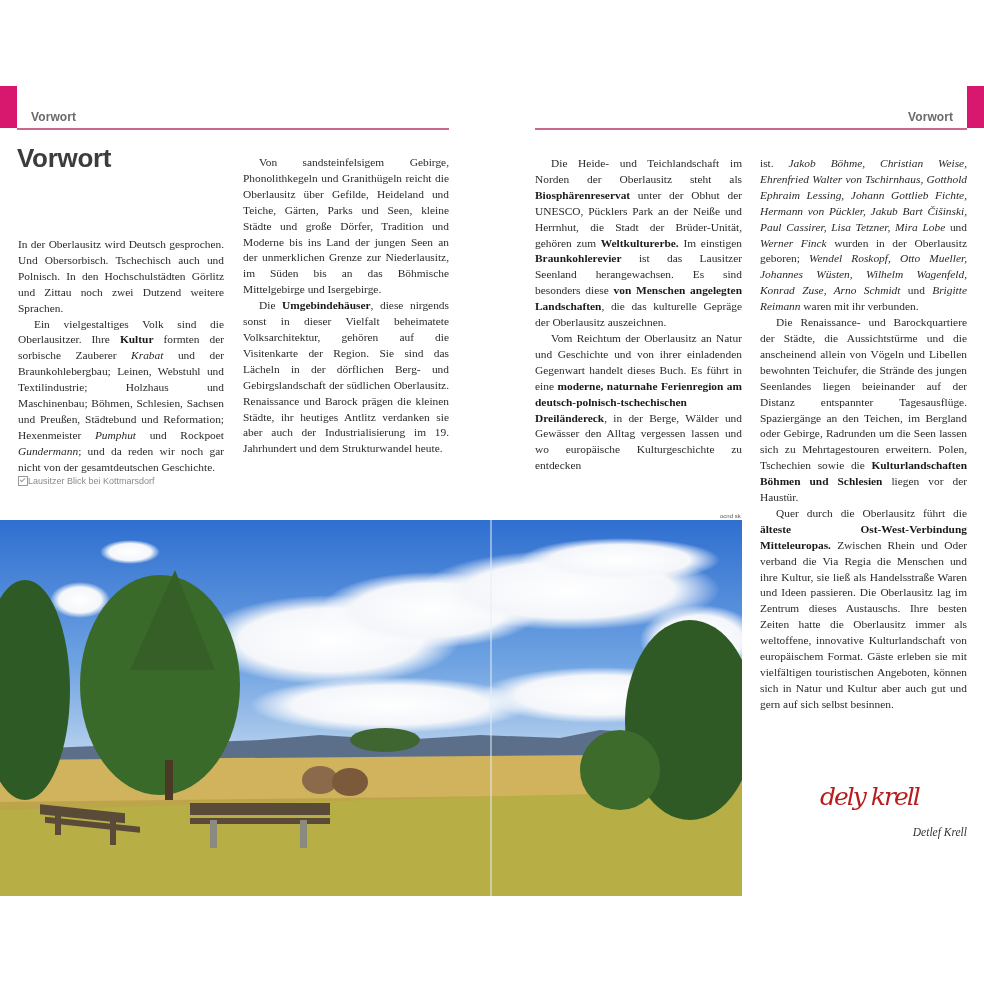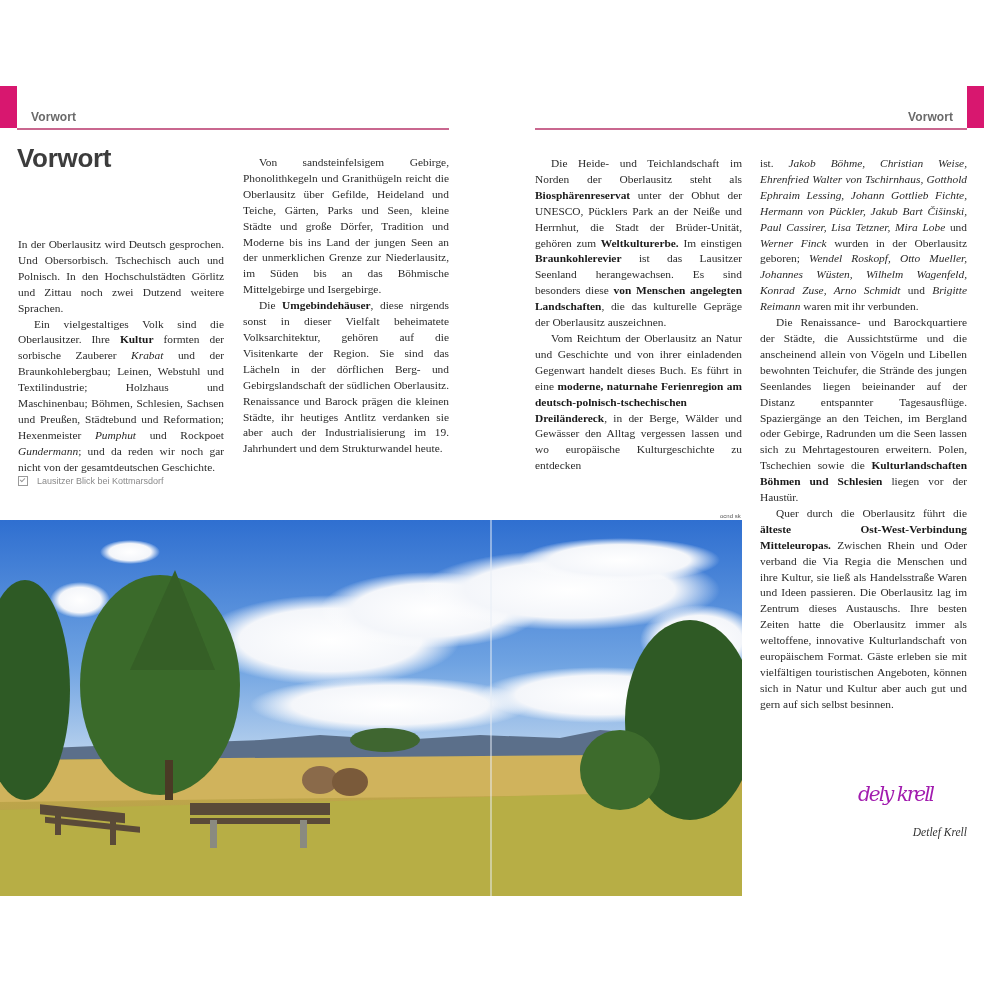--- a/index.html
+++ b/index.html
@@ -12,28 +12,28 @@
              font-weight:bold; font-size:12px; color:#6a6a6a; letter-spacing:0.1px; }
   .rule { position:absolute; top:128px; height:2px; background:#c9678f; }
   .title { position:absolute; left:17px; top:143px; font-family:"Liberation Sans", "DejaVu Sans", sans-serif;
            font-weight:bold; font-size:26px; color:#3c3c3c; letter-spacing:-0.3px; }
   .col { position:absolute; font-size:11.4px; line-height:15.9px; text-align:justify; hyphens:manual; }
   .col p { margin:0; text-indent:16px; }
   .col p.noindent { text-indent:0; }
   .col b { font-weight:bold; color:#1a1a1a; }
   .col i { font-style:italic; }
   .caption { position:absolute; left:18px; top:476px; font-family:"Liberation Sans", "DejaVu Sans", sans-serif;
-             font-size:9px; color:#8a8a8a; display:flex; align-items:center; gap:9px; }
+             font-size:9px; color:#8a8a8a; display:flex; align-items:center; gap:0; }
   .cap-icon { width:8px; height:8px; border:1px solid #9a9a9a; position:relative; }
   .cap-icon::after { content:""; position:absolute; left:1px; top:1px; width:4px; height:2px;
                      border-left:1px solid #9a9a9a; border-bottom:1px solid #9a9a9a; transform:rotate(-45deg); }
   .credit { position:absolute; left:720px; top:513px; font-family:"Liberation Sans", sans-serif; font-size:6px; color:#555; }
   .photo { position:absolute; left:0; top:520px; width:742px; height:376px; overflow:hidden; }
   .signature { position:absolute; left:820px; top:782px; font-family:"DejaVu Serif", serif; font-style:italic;
-               font-size:20px; color:#a21caf; letter-spacing:-2px;margin-left:38px; }
+               font-size:25px; color:#b91c1c; letter-spacing:-2px; }
   .author { position:absolute; right:17px; top:826px; font-style:italic; font-size:11.5px; font-weight:normal; color:#333; }
 </style>
 </head>
 <body>
 
 <div class="tab left"></div>
 <div class="tab right"></div>
 
 <div class="runhead" style="left:31px;">Vorwort</div>
 <div class="runhead" style="left:908px;">Vorwort</div>

